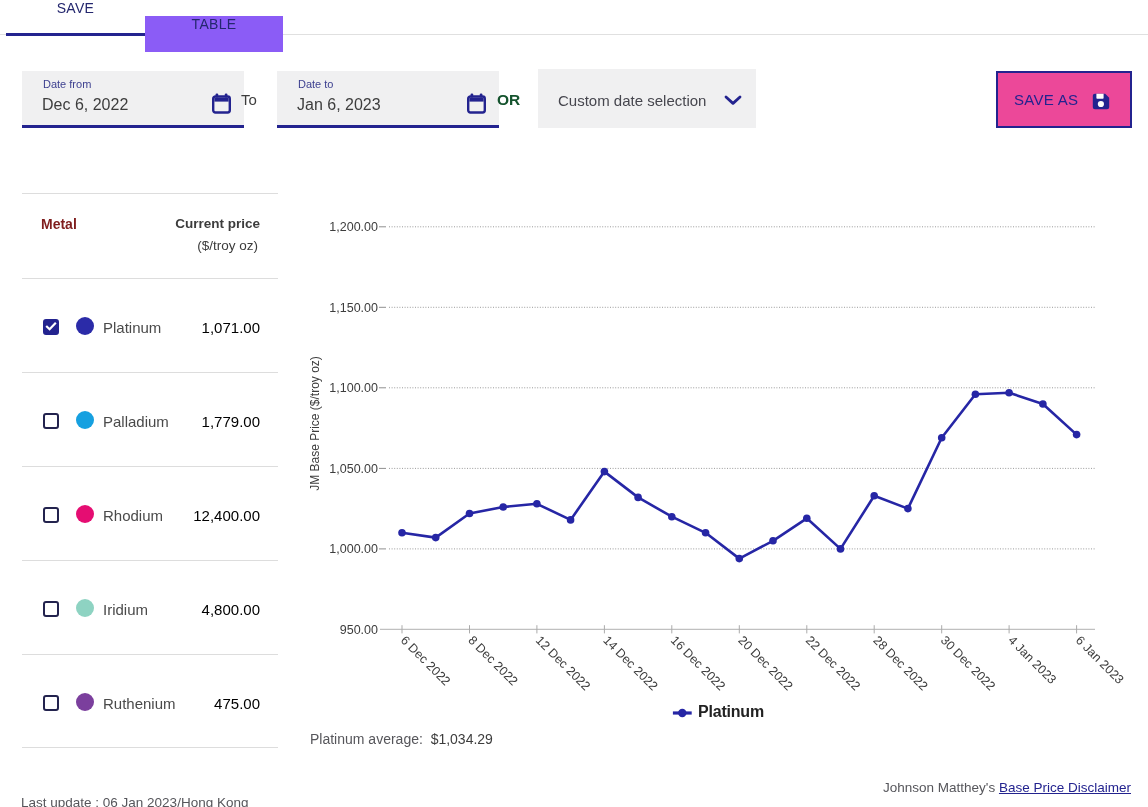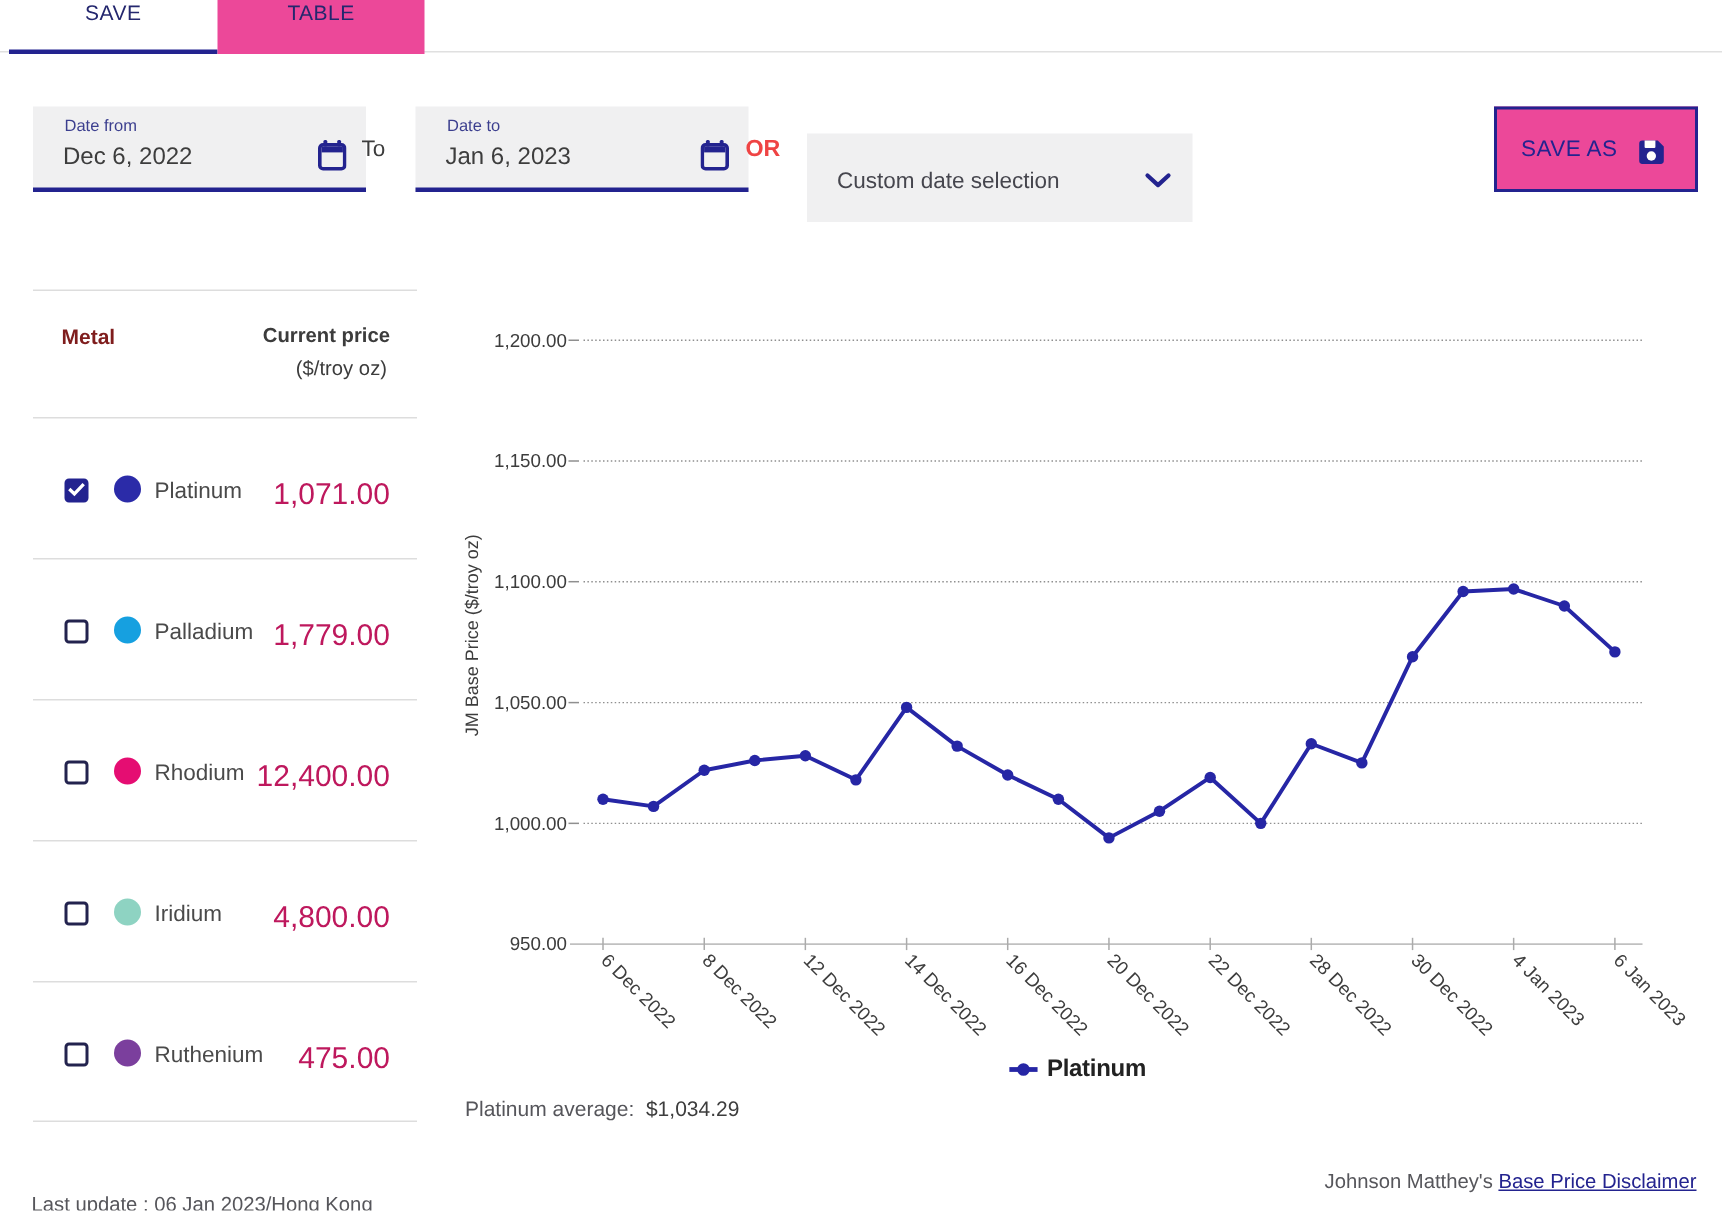--- a/index.html
+++ b/index.html
@@ -2,40 +2,40 @@
 <html><head>
 <meta charset="utf-8">
 <style>
 * { margin:0; padding:0; box-sizing:border-box; }
 html,body { width:1148px; height:807px; background:#fff; font-family:"Liberation Sans", sans-serif; overflow:hidden; }
 .abs { position:absolute; }
 #page { position:relative; width:1148px; height:807px; }
 
 #tabbar { position:absolute; left:0; top:0; width:1148px; height:35px; border-bottom:1px solid #e0e0e0; }
 #tab1 { position:absolute; left:6px; top:0; width:139px; height:36px; background:#fff; border-bottom:3px solid #23238f; color:#24276e; font-size:14px; text-align:center; line-height:17px; letter-spacing:0.3px; }
-#tab2 { position:absolute; left:145px; top:0; width:138px; height:36px; background:#ec4899; color:#24276e; font-size:14px; text-align:center; line-height:17px; letter-spacing:0.3px; }
+#tab2 { position:absolute; left:145px; top:16px; width:138px; height:36px; background:#8b5cf6; color:#24276e; font-size:14px; text-align:center; line-height:17px; letter-spacing:0.3px; }
 
 .dinput { position:absolute; top:71px; width:222px; height:57px; background:#f0f0f1; border-bottom:3px solid #23238f; }
 .dlabel { position:absolute; left:21px; top:7px; font-size:11px; color:#3c3f8f; }
 .dval { position:absolute; left:20px; top:25px; font-size:16px; color:#3d3d3d; }
 .calicon { position:absolute; right:13px; top:22px; }
 #to { position:absolute; left:241px; top:91px; font-size:15px; color:#3d3d3d; }
-#or { position:absolute; left:497px; top:90.5px; font-size:15.5px; color:#ef4444; font-weight:bold; }
-#dropdown { position:absolute; left:538px; top:69px; width:257px; height:59px; background:#f0f0f1;margin-top:20px; }
+#or { position:absolute; left:497px; top:90.5px; font-size:15.5px; color:#14532d; font-weight:bold; }
+#dropdown { position:absolute; left:538px; top:69px; width:218px; height:59px; background:#f0f0f1; }
 #ddtext { position:absolute; left:20px; top:23px; font-size:15px; color:#46464e; }
 #saveas { position:absolute; left:996px; top:71px; width:136px; height:57px; border:2px solid #23238f; background:#ec4899; }
 #savetext { position:absolute; left:16px; top:18px; font-size:15px; color:#23238f; letter-spacing:0.3px; }
 
 .hline { position:absolute; left:22px; width:256px; height:1px; background:#ddd; }
 .mrow { position:absolute; left:22px; width:256px; height:94px; }
 .cb { position:absolute; left:21px; top:40.5px; width:16px; height:16px; border:2.5px solid #23234e; border-radius:3px; background:#fff; }
 .cbchecked { background:#23238f; border-color:#23238f; }
 .dot { position:absolute; left:53.5px; top:38.8px; width:18.5px; height:18.5px; border-radius:50%; }
 .mname { position:absolute; left:81px; top:41px; font-size:15px; color:#4a4a4a; }
-.mprice { position:absolute; right:18px; top:41px; font-size:20px; color:#be185d; }
+.mprice { position:absolute; right:18px; top:41px; font-size:15px; color:#000000; }
 #lastupdate { position:absolute; left:21px; top:769px; font-size:13.5px; color:#56565b;margin-top:26px; }
 #avgline { position:absolute; left:310px; top:731px; font-size:14px; color:#56565b; }
 #avgline b { font-weight:normal; color:#3d3d3d; }
 #disclaimer { position:absolute; right:17px; top:780px; font-size:13.5px; color:#56565b; }
 #disclaimer a { color:#23238f; }
 </style>
 </head>
 <body>
 <div id="page">
   <div id="tabbar"></div>

